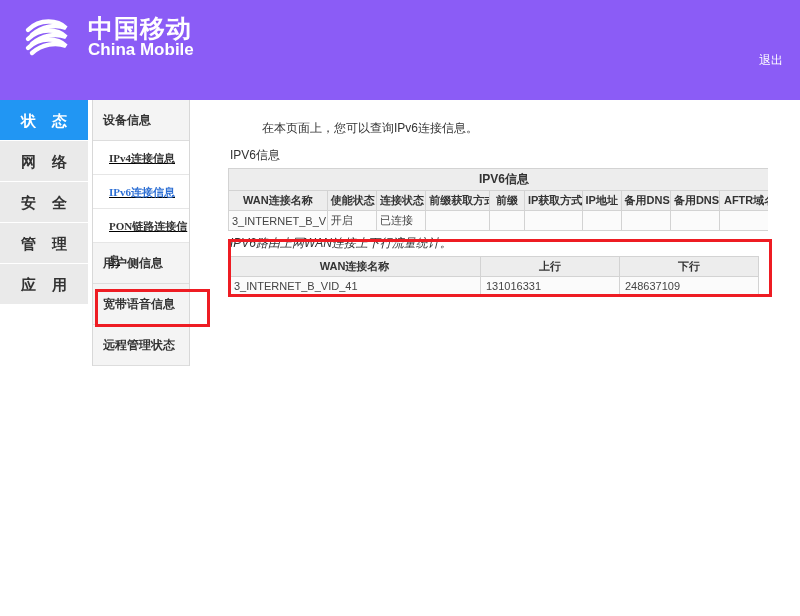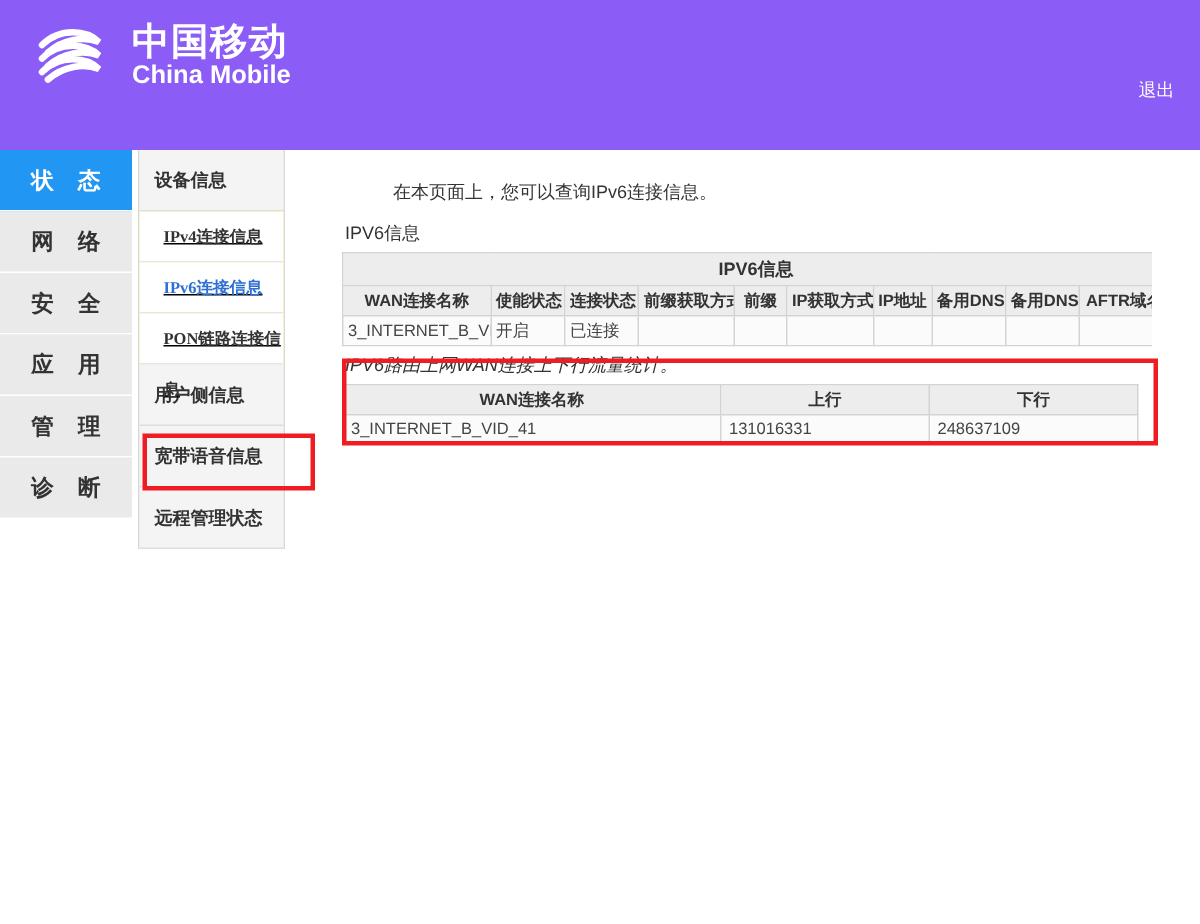--- a/index.html
+++ b/index.html
@@ -234,23 +234,22 @@
   </div>
   <div class="logout-btn">退出</div>
 </div>
 
 <div class="body-wrap">
 
   <div class="mainnav">
     <div class="mainnav-item active">状 态</div>
     <div class="mainnav-item">网 络</div>
     <div class="mainnav-item">安 全</div>
+    <div class="mainnav-item">管 理</div>
     <div class="mainnav-item">应 用</div>
-    <div class="mainnav-item">管 理</div>
-    <div class="mainnav-item">诊 断</div>
   </div>
 
   <div class="submenu">
     <div class="submenu-item">设备信息</div>
     <div class="subsub">
       <div class="subsub-item">IPv4连接信息</div>
       <div class="subsub-item selected">IPv6连接信息</div>
       <div class="subsub-item">PON链路连接信息</div>
     </div>
     <div class="submenu-item">用户侧信息</div>

